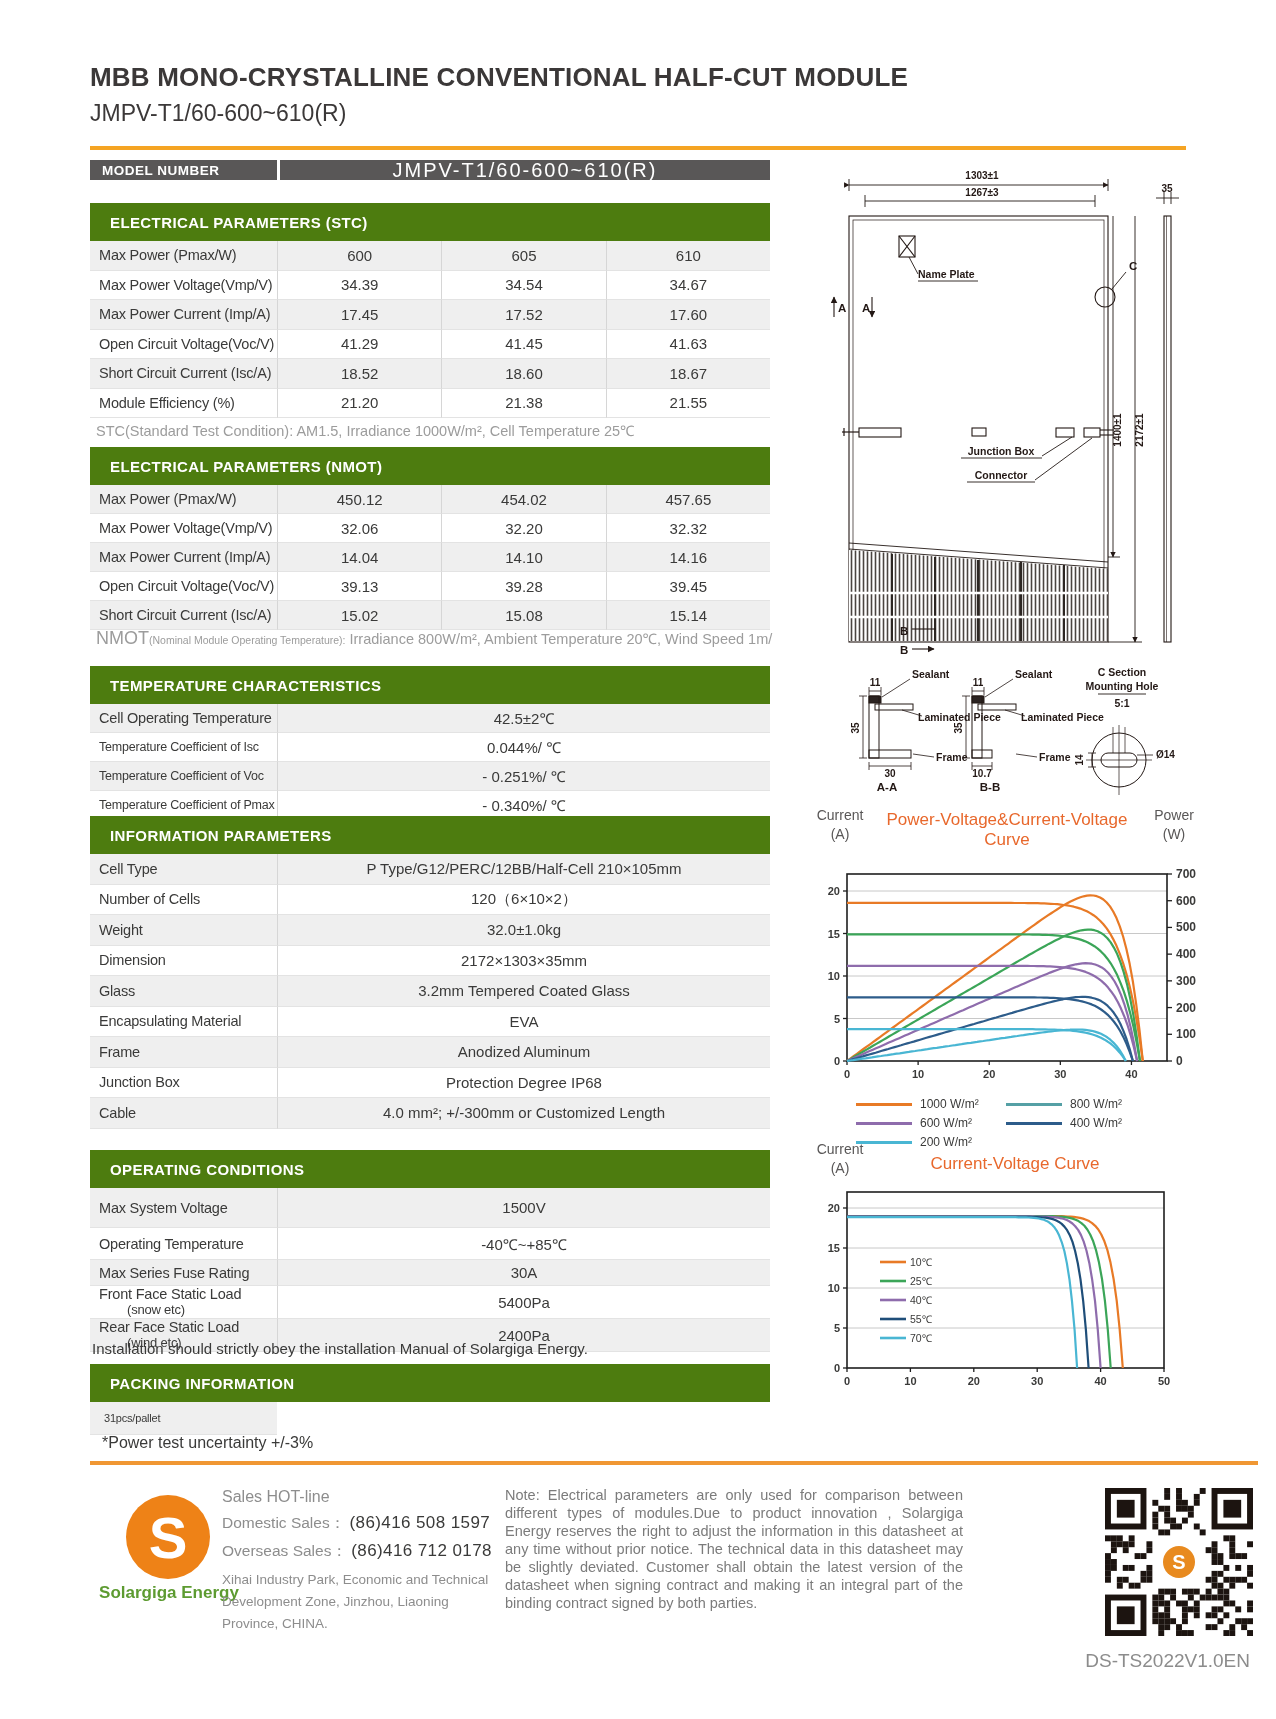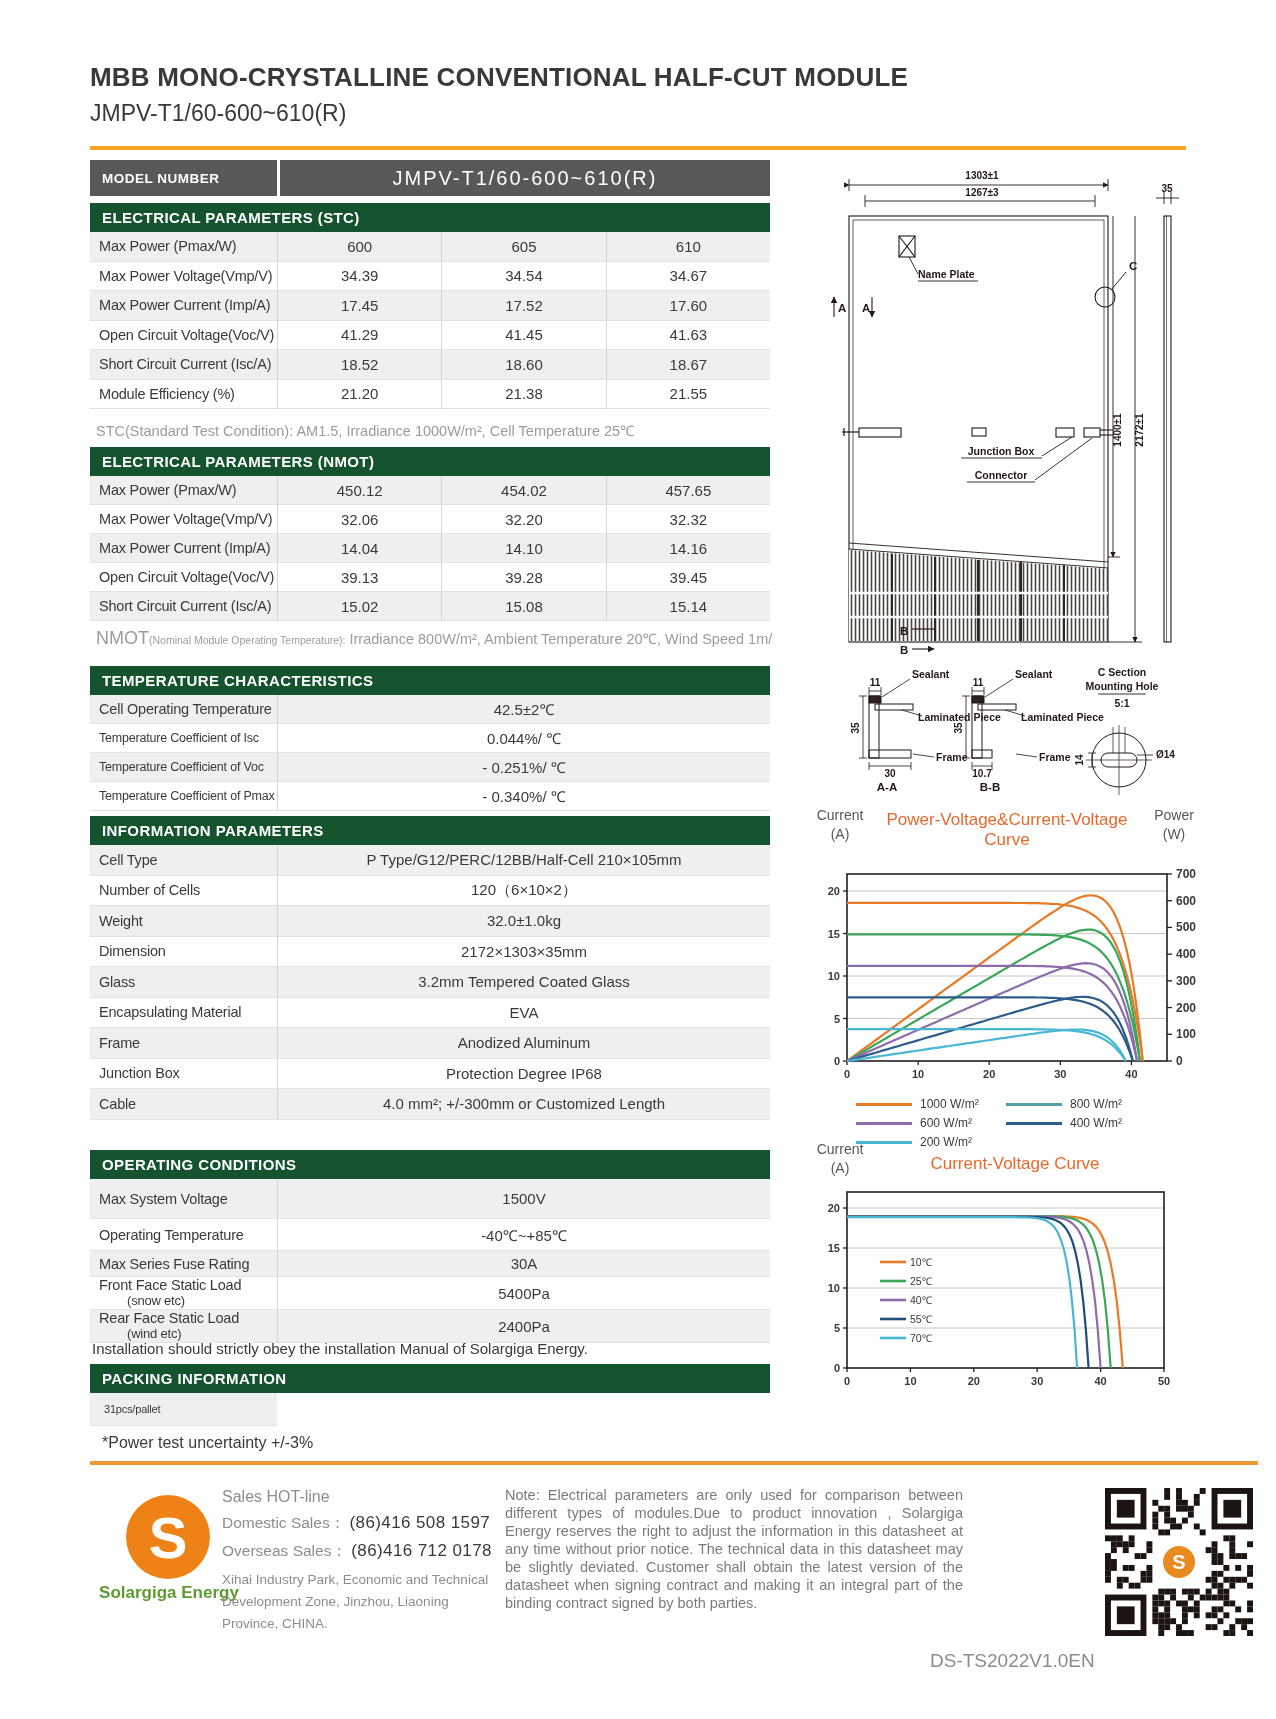--- a/index.html
+++ b/index.html
@@ -5,29 +5,29 @@
   html,body{margin:0;padding:0;background:#fff;}
   .page{position:relative;width:1276px;height:1719px;background:#fff;overflow:hidden;
         font-family:"Liberation Sans",sans-serif;color:#3a3a39;}
   .abs{position:absolute;}
   
   .title{left:90px;top:62px;width:1000px;font-size:26px;font-weight:700;color:#3b3838;letter-spacing:.2px;}
   .subtitle{left:90px;top:100px;width:800px;font-size:23px;font-weight:400;color:#3b3838;}
   .rule{background:#f5a423;height:4px;}
   .rule.orange2{background:#f09733;}
   
-  .modelbar{left:90px;top:160px;width:680px;height:36px;display:flex;gap:3px;}
+  .modelbar{left:90px;top:160px;width:680px;height:20px;display:flex;gap:3px;}
   .modelbar .mcellL{width:187px;background:#595757;color:#fff;display:flex;align-items:center;
      padding-left:12px;font-size:13.5px;font-weight:600;letter-spacing:.5px;box-sizing:border-box;}
   .modelbar .mcellR{flex:1;background:#595757;color:#fff;display:flex;align-items:center;justify-content:center;
      font-size:20px;font-weight:500;letter-spacing:2px;}
   
   .sec{left:90px;width:680px;}
-  .secbar{height:29px;background:#14532d;color:#fff;display:flex;align-items:center;
-     padding-left:12px;font-size:15px;font-weight:600;letter-spacing:.4px;box-sizing:border-box;}
+  .secbar{height:38px;background:#4d7c0f;color:#fff;display:flex;align-items:center;
+     padding-left:20px;font-size:15px;font-weight:600;letter-spacing:.4px;box-sizing:border-box;}
   .trow{display:grid;grid-template-columns:187px 1fr 1fr 1fr;}
   .trow2{display:grid;grid-template-columns:187px 1fr;}
   .trow>div,.trow2>div{display:flex;align-items:center;border-bottom:1px solid #e3e3e3;box-sizing:border-box;}
   .alt>div{background:#efefef;}
   .tlabel{padding-left:9px;font-size:14.5px;letter-spacing:-.2px;}
   .tlabel.sm{font-size:12.5px;}
   .tlabel .lblwrap{line-height:15px;}
   .tlabel .sub{display:block;font-size:13px;margin-left:28px;}
   .tval{justify-content:center;font-size:15px;border-left:1px solid #d6d6d6;}
   .note{font-size:14.5px;color:#9c9c9c;white-space:nowrap;}
@@ -48,21 +48,21 @@
   .dcap{font-family:"Liberation Sans",sans-serif;font-size:11.5px;font-weight:700;fill:#231815;}
   
   .logoS{left:126px;top:1495px;width:84px;height:84px;border-radius:50%;background:#ee8217;
      display:flex;align-items:center;justify-content:center;color:#fff;font-size:58px;font-weight:700;}
   .wordmark{left:96px;top:1583px;width:146px;text-align:center;font-size:17px;font-weight:700;color:#5d9b31;}
   .contact{left:222px;top:1488px;width:280px;font-size:15.5px;color:#8d8d8d;}
   .contact .row{margin-bottom:7px;}
   .contact .num{color:#3a3a39;font-size:17px;letter-spacing:.4px;}
   .contact .addr{font-size:13.5px;line-height:22px;}
   .fnote{left:505px;top:1486px;width:458px;font-size:14.5px;line-height:18px;color:#7b7b7b;text-align:justify;}
-  .doccode{left:930px;top:1650px;width:260px;text-align:left;font-size:19px;color:#8c8c8c;}
+  .doccode{left:990px;top:1650px;width:260px;text-align:right;font-size:19px;color:#8c8c8c;}
 </style>
 </head>
 <body>
 
 <div class="page">
 
   <div class="abs title">MBB MONO-CRYSTALLINE CONVENTIONAL HALF-CUT MODULE</div>
   <div class="abs subtitle">JMPV-T1/60-600~610(R)</div>
   <div class="abs rule" style="left:90px;top:146px;width:1096px;"></div>
 

